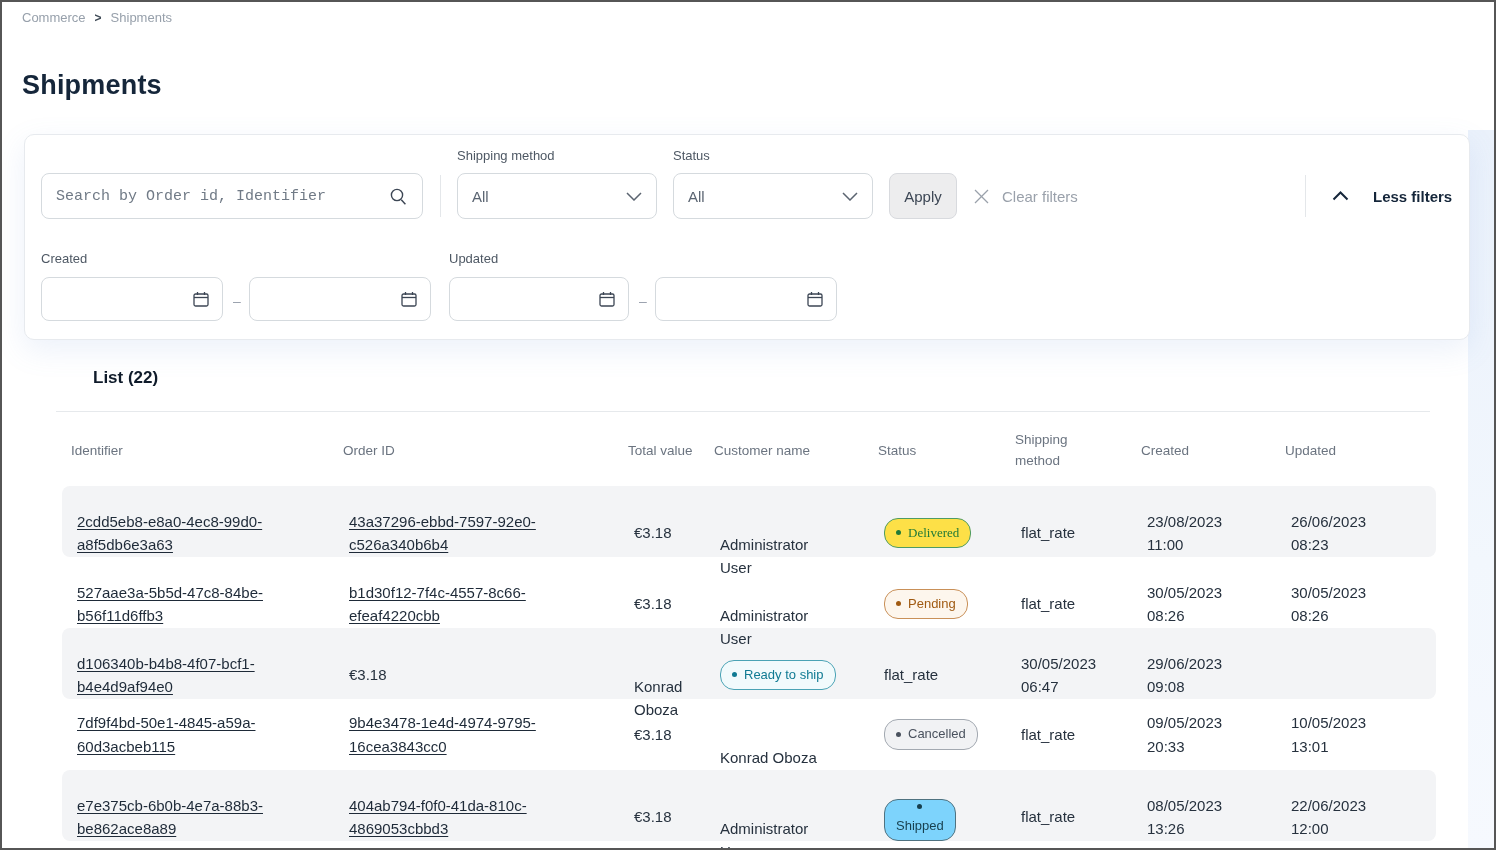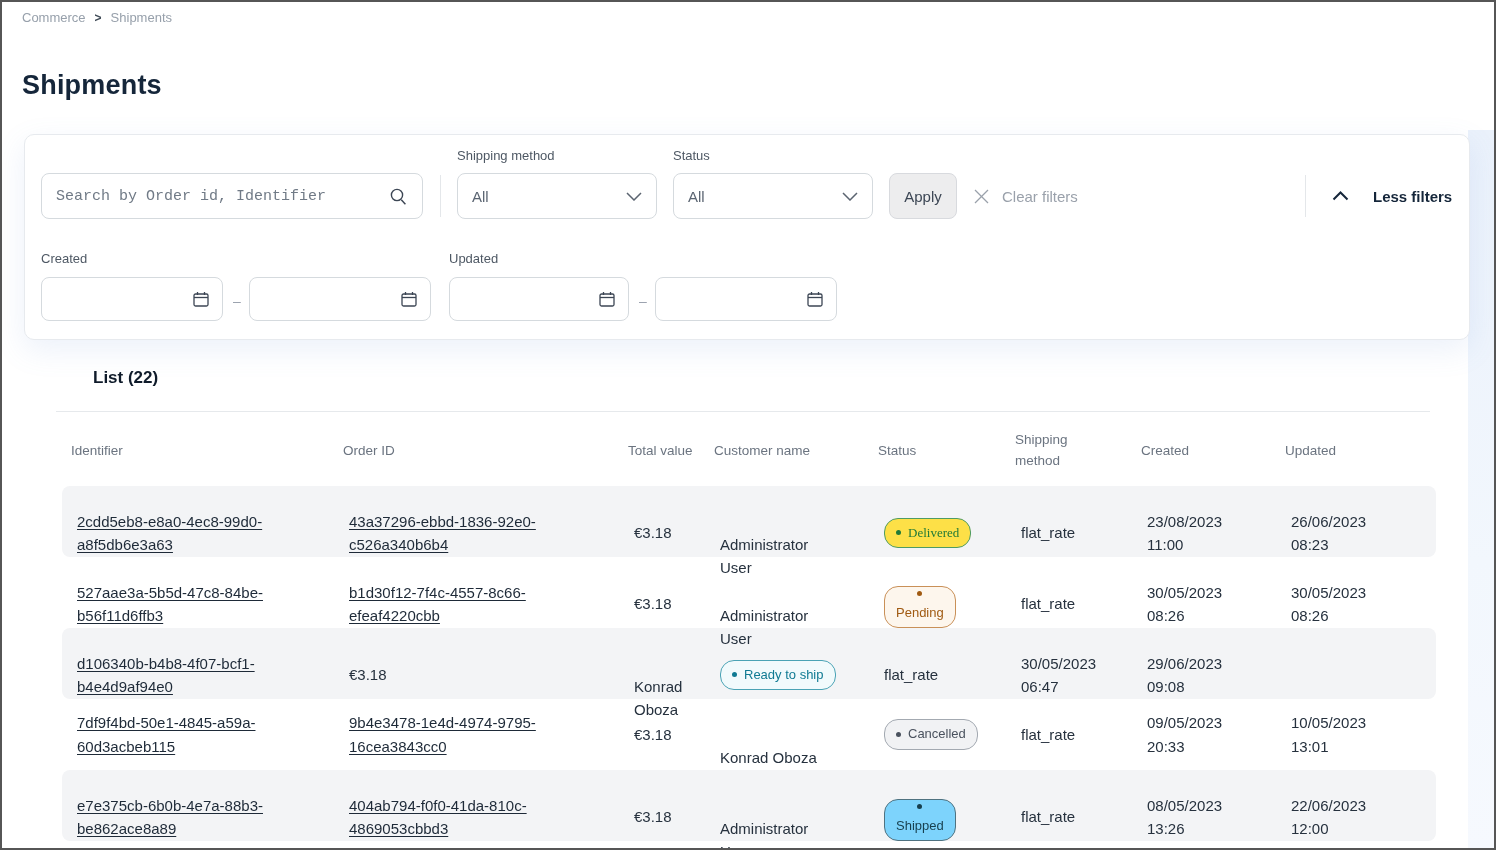--- a/index.html
+++ b/index.html
@@ -209,21 +209,21 @@
   <div class="hcell">Created</div>
   <div class="hcell">Updated</div>
 </div>
 
 <div class="rows">
   <div class="trow grid8 striped">
     <div class="cell col-id">
       <a class="uuid-link">2cdd5eb8-e8a0-4ec8-99d0-a8f5db6e3a63</a>
     </div>
     <div class="cell col-order">
-      <a class="uuid-link">43a37296-ebbd-1836-92e0-c526a340b6b4</a>
+      <a class="uuid-link">43a37296-ebbd-7597-92e0-c526a340b6b4</a>
     </div>
     <div class="cell">€3.18</div>
     <div class="cell col-customer">Administrator User</div>
     <div class="cell">
       <span class="badge" style="color: rgb(33, 122, 55); border-color: rgb(79, 156, 99); background: #fde047; font-family: Liberation Serif, serif;">
         <span class="dot" style="background: rgb(33, 122, 55);"></span>
         <span>Delivered</span>
       </span>
     </div>
     <div class="cell">flat_rate</div>
@@ -240,21 +240,21 @@
   <div class="trow grid8">
     <div class="cell col-id">
       <a class="uuid-link">527aae3a-5b5d-47c8-84be-b56f11d6ffb3</a>
     </div>
     <div class="cell col-order">
       <a class="uuid-link">b1d30f12-7f4c-4557-8c66-efeaf4220cbb</a>
     </div>
     <div class="cell">€3.18</div>
     <div class="cell col-customer">Administrator User</div>
     <div class="cell">
-      <span class="badge" style="color: rgb(160, 90, 18); border-color: rgb(201, 144, 88); background: rgb(253, 246, 237); flex-direction: column;">
+      <span class="badge" style="color: rgb(160, 90, 18); border-color: rgb(201, 144, 88); background: rgb(253, 246, 237);">
         <span class="dot" style="background: rgb(160, 90, 18);"></span>
         <span>Pending</span>
       </span>
     </div>
     <div class="cell">flat_rate</div>
     <div class="cell">
       <div>30/05/2023</div>
       <div>08:26</div>
     </div>
     <div class="cell">

